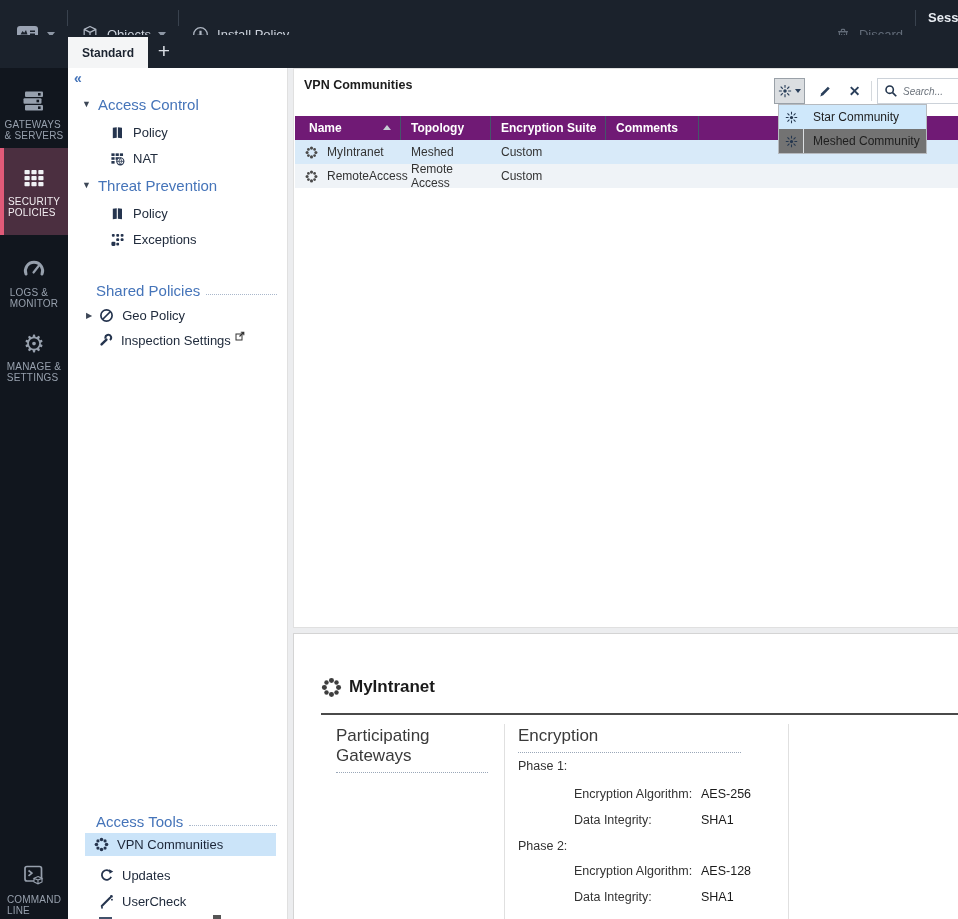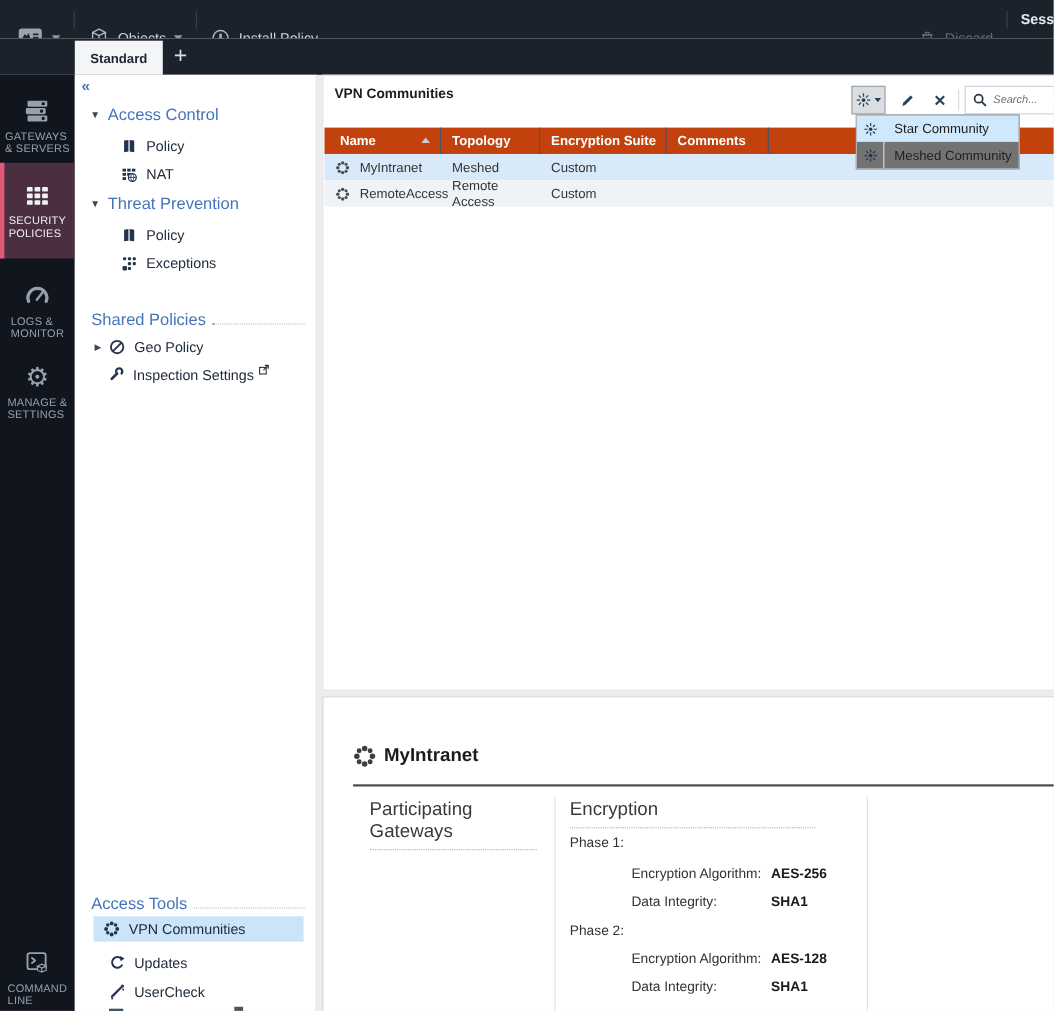--- a/index.html
+++ b/index.html
@@ -25,41 +25,41 @@
   .rail { left:0; top:68px; width:68px; height:851px; background:#11161e; }
   .rail-item { position:absolute; left:0; width:68px; display:flex; flex-direction:column; align-items:center; justify-content:center; gap:5px; color:#97a0ad; cursor:pointer; }
   .rail-label { font-size:10px; line-height:11px; letter-spacing:.2px; }
   .rail-item.active { background:#4b2f40; color:#f2eef1; }
   .rail-item.active .rail-stripe { position:absolute; left:0; top:0; bottom:0; width:4px; background:#e05a78; }
   .rail-icon { display:flex; }
 
   
   .sidebar { left:68px; top:68px; width:220px; height:851px; background:#ffffff; border-right:1px solid #e0e0e0; }
   .sb-row { position:absolute; height:22px; display:flex; align-items:center; font-size:13px; color:#212c3d; cursor:pointer; white-space:nowrap; }
-  .sb-head { position:absolute; height:20px; left:15px; right:10px; display:flex; align-items:flex-end; color:#4574b9; font-size:15px; cursor:pointer; }
+  .sb-head { position:absolute; height:20px; left:28px; right:10px; display:flex; align-items:flex-end; color:#4574b9; font-size:15px; cursor:pointer; }
   .leader { flex:1; border-bottom:1px dotted #a9b7cb; margin:0 0 4px 6px; }
   .tree-caret { font-size:9px; color:#3c4656; margin-right:7px; }
   .sb-icon { color:#25344e; display:flex; margin-right:8px; }
   .sb-sel { position:absolute; left:17px; width:191px; height:23px; background:#cbe4f9; display:flex; align-items:center; font-size:13px; color:#1d2739; cursor:pointer; }
   .ext-ic { color:#333; margin-left:4px; margin-bottom:8px; display:flex; }
 
   
   .maincard { left:293px; top:68px; width:665px; height:560px; background:#fff; border:1px solid #e0e0e0; border-right:none; }
   .main-title { position:absolute; left:10px; top:9px; font-size:12.5px; font-weight:bold; color:#1c1c1c; }
   .tool-btn { position:absolute; top:9px; height:26px; display:flex; align-items:center; justify-content:center; color:#2a3f5a; cursor:pointer; }
   .btn-new { left:480px; width:31px; background:#dbdee1; border:1px solid #9aa1a8; gap:3px; }
   .btn-new .caret-down { border-top-color:#2a3f5a; border-left-width:3.5px; border-right-width:3.5px; border-top-width:4px; }
   .btn-edit { left:517px; width:27px; }
   .btn-del { left:547px; width:27px; font-size:14px; font-weight:bold; }
   .tool-div { position:absolute; left:577px; top:12px; width:1px; height:20px; background:#d5d9dd; }
   .searchbox { position:absolute; left:583px; top:9px; width:82px; height:26px; border:1px solid #ccd2d9; background:#fff; display:flex; align-items:center; padding-left:6px; gap:5px; }
   .searchbox input { border:none; outline:none; flex:1; width:0; font-size:10px; font-style:italic; color:#ec4899; font-family:"Liberation Sans", sans-serif; }
   .searchbox input::placeholder { color:#6c737c; }
 
-  .thead { position:absolute; left:1px; right:0; top:47px; height:24px; background:#c2410c; display:flex; color:#fff; font-size:12px; font-weight:bold; }
+  .thead { position:absolute; left:1px; right:0; top:47px; height:24px; background:#701a75; display:flex; color:#fff; font-size:12px; font-weight:bold; }
   .trow { position:absolute; left:1px; right:0; height:24px; display:flex; font-size:12px; color:#333; cursor:pointer; }
   .c-name { width:106px; display:flex; align-items:center; padding-left:14px; position:relative; }
   .c-top { width:90px; display:flex; align-items:center; padding-left:10px; }
   .c-enc { width:115px; display:flex; align-items:center; padding-left:10px; }
   .c-com { width:93px; display:flex; align-items:center; padding-left:10px; }
   .c-rest { flex:1; }
   .thead > div { border-right:1px solid #45566a; }
   .thead > .c-rest { border-right:none; }
   .trow .c-name { padding-left:10px; gap:9px; }
   .sort-asc { position:absolute; right:9px; top:9px; width:0; height:0; border-left:4px solid transparent; border-right:4px solid transparent; border-bottom:5px solid #c6cdd4; }
@@ -75,21 +75,21 @@
   .menu-ic { width:24px; display:flex; justify-content:center; color:#24364e; }
   .menu-label { padding-left:10px; }
 
   
   .detcard { left:293px; top:633px; width:665px; height:286px; background:#fff; border:1px solid #d4d4d4; border-right:none; border-bottom:none; }
   .det-title { position:absolute; left:55px; top:43px; font-size:17px; font-weight:bold; color:#1b1b1b; }
   .det-underline { position:absolute; left:27px; right:0; top:79px; height:2px; background:#4a4a4a; }
   .det-sep { position:absolute; top:90px; bottom:0; width:1px; background:#e0e0e0; }
   .sec-head { position:absolute; top:92px; font-size:17px; color:#3a3a3a; padding-bottom:6px; border-bottom:1px dotted #9aa7b8; }
   .det-lbl { position:absolute; font-size:12.5px; color:#333; }
-  .det-val { position:absolute; font-size:12.5px; font-weight:bold; color:#1a1a1a; }
+  .det-val { position:absolute; font-size:12.5px; font-weight:normal; color:#1a1a1a; }
 </style>
 </head>
 <body>
 
 <svg width="0" height="0" style="position:absolute">
   <defs>
     <symbol id="sym-menu-badge" viewBox="0 0 24 18">
       <rect x="1" y="1" width="21" height="15" rx="3" fill="#9aa3b3"></rect>
       <path d="M4.5,9.5 L6.5,6 L8.2,7.8 L10,5 L11.5,9.5 Z" fill="#1b222c"></path>
       <rect x="4.5" y="11" width="7.5" height="1.6" fill="#1b222c"></rect>

